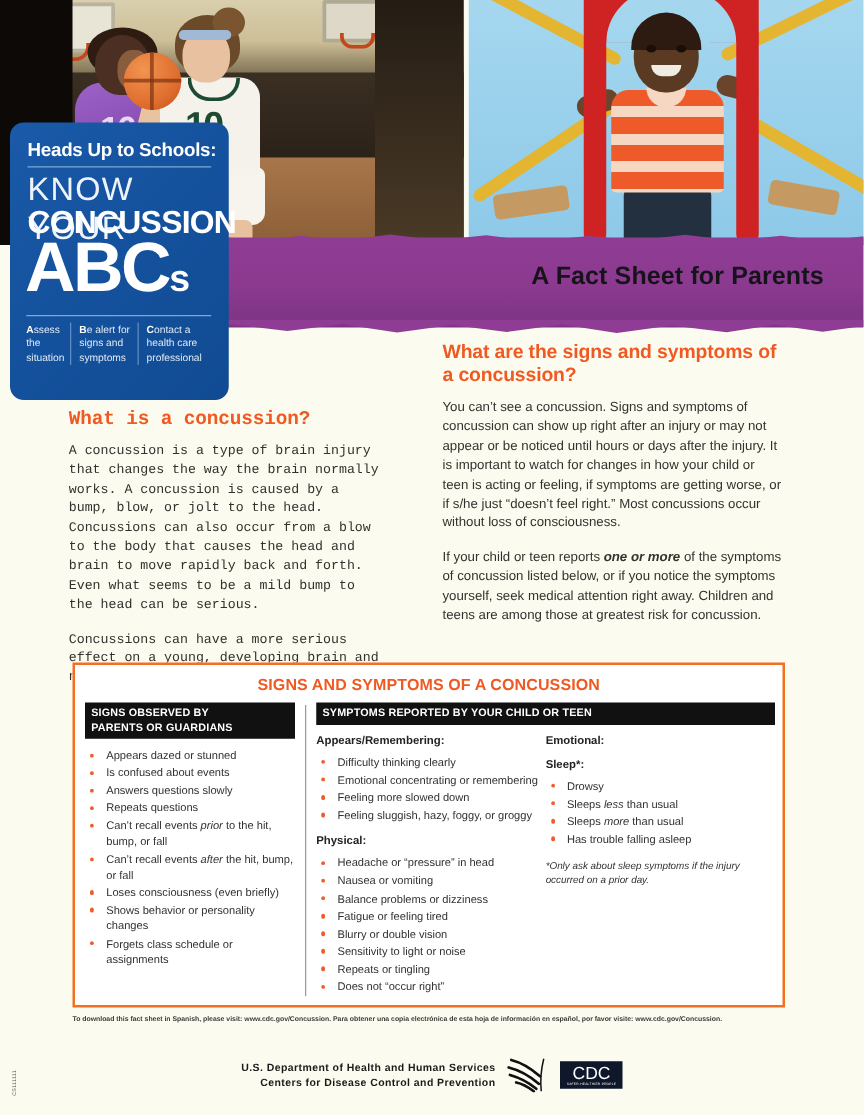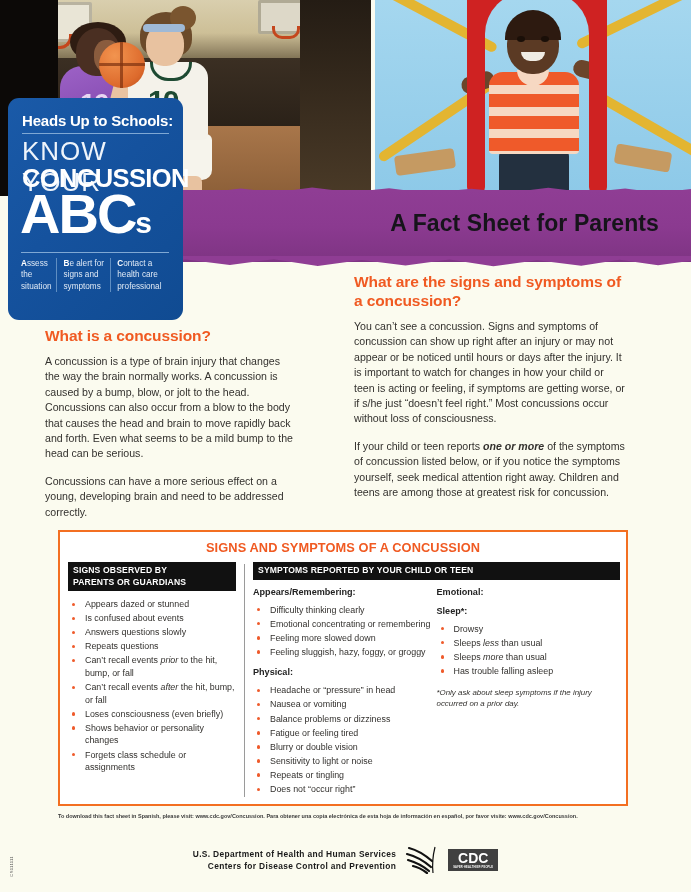--- a/index.html
+++ b/index.html
@@ -92,21 +92,21 @@
     background:linear-gradient(180deg,#8f3d94 0%,#8b3a90 50%,#7e3483 100%);
   }
   .purple-top-edge{position:absolute;left:142px;top:186px;width:549px;height:10px;
     background:#8f3d94;
     clip-path:polygon(0 60%,5% 20%,11% 70%,18% 25%,24% 65%,31% 15%,38% 62%,45% 22%,52% 70%,60% 28%,67% 64%,74% 18%,81% 66%,88% 26%,94% 68%,100% 30%,100% 100%,0 100%);}
   .purple-bot-edge{position:absolute;left:142px;top:256px;width:549px;height:12px;
     background:#8f3d94;
     clip-path:polygon(0 0,100% 0,100% 40%,94% 78%,87% 32%,80% 82%,72% 36%,64% 86%,56% 30%,48% 80%,40% 34%,32% 84%,24% 28%,16% 74%,8% 30%,0 70%);}
   .fact-sheet-title{
     position:absolute;right:32px;top:210px;
-    font-size:23px;font-weight:bold;color:#16141a;letter-spacing:.1px;
+    font-size:20px;font-weight:bold;color:#16141a;letter-spacing:.1px;
     font-family:"Liberation Sans",sans-serif;
   }
 
   
   .abc-box{
     position:absolute;left:8px;top:98px;width:175px;height:222px;
     background:linear-gradient(135deg,#1a5aa8 0%,#15529e 45%,#104b92 100%);
     padding:0;box-sizing:border-box;border-radius:11px;
   }
   .abc-heads{
@@ -128,21 +128,21 @@
   }
   .abc-big .s{font-size:30px;letter-spacing:-1px;}
   .abc-rule2{position:absolute;left:13px;top:154px;width:148px;height:1px;background:#7fa8d4;}
   .abc-cols{position:absolute;left:13px;top:160px;width:150px;display:flex;}
   .abc-col{font-size:8.2px;line-height:11.4px;color:#dfe9f5;padding-right:5px;}
   .abc-col b{color:#ffffff;font-weight:bold;}
   .abc-col.c2{border-left:1px solid #5f8ec2;padding-left:6px;}
   .abc-col.c3{border-left:1px solid #5f8ec2;padding-left:6px;}
 
   
-  .col-left{position:absolute;left:45px;top:326px;width:249px;}
+  .col-left{position:absolute;left:55px;top:326px;width:249px;font-family:Liberation Mono, monospace;}
   .col-right{position:absolute;left:354px;top:272px;width:272px;}
 
   h2.sec{
     color:#f05a22;font-size:15.5px;font-weight:bold;margin:0 0 9px 0;
     line-height:19px;letter-spacing:-.1px;
   }
   p.body{
     font-size:10.6px;line-height:15.4px;margin:0 0 12px 0;color:#33312e;
   }
   p.body:last-child{margin-bottom:0;}
@@ -189,21 +189,21 @@
     font-size:5.5px;line-height:8px;color:#3a3a3a;font-weight:bold;
   }
   .foot-gov{
     position:absolute;left:0;top:846px;width:691px;text-align:center;
     font-size:8.4px;font-weight:bold;color:#1a1a1a;letter-spacing:.35px;
   }
   .gov-wrap{display:inline-flex;align-items:center;gap:9px;}
   .gov-lines{text-align:right;line-height:12.5px;}
   .hhs-logo{width:34px;height:28px;}
   .cdc-logo{
-    background:#404040;color:#fff;font-weight:bold;font-size:14px;
+    background:#0f172a;color:#fff;font-weight:normal;font-size:14px;
     padding:2px 5px 1px 5px;letter-spacing:0px;line-height:15px;
   }
   .cdc-sub{font-size:2.6px;letter-spacing:.2px;display:block;text-align:center;line-height:4px;}
   .side-code{
     position:absolute;left:9px;top:856px;font-size:4.2px;color:#555;
     writing-mode:vertical-rl;transform:rotate(180deg);letter-spacing:.3px;
   }
 </style>
 </head>
 <body>

